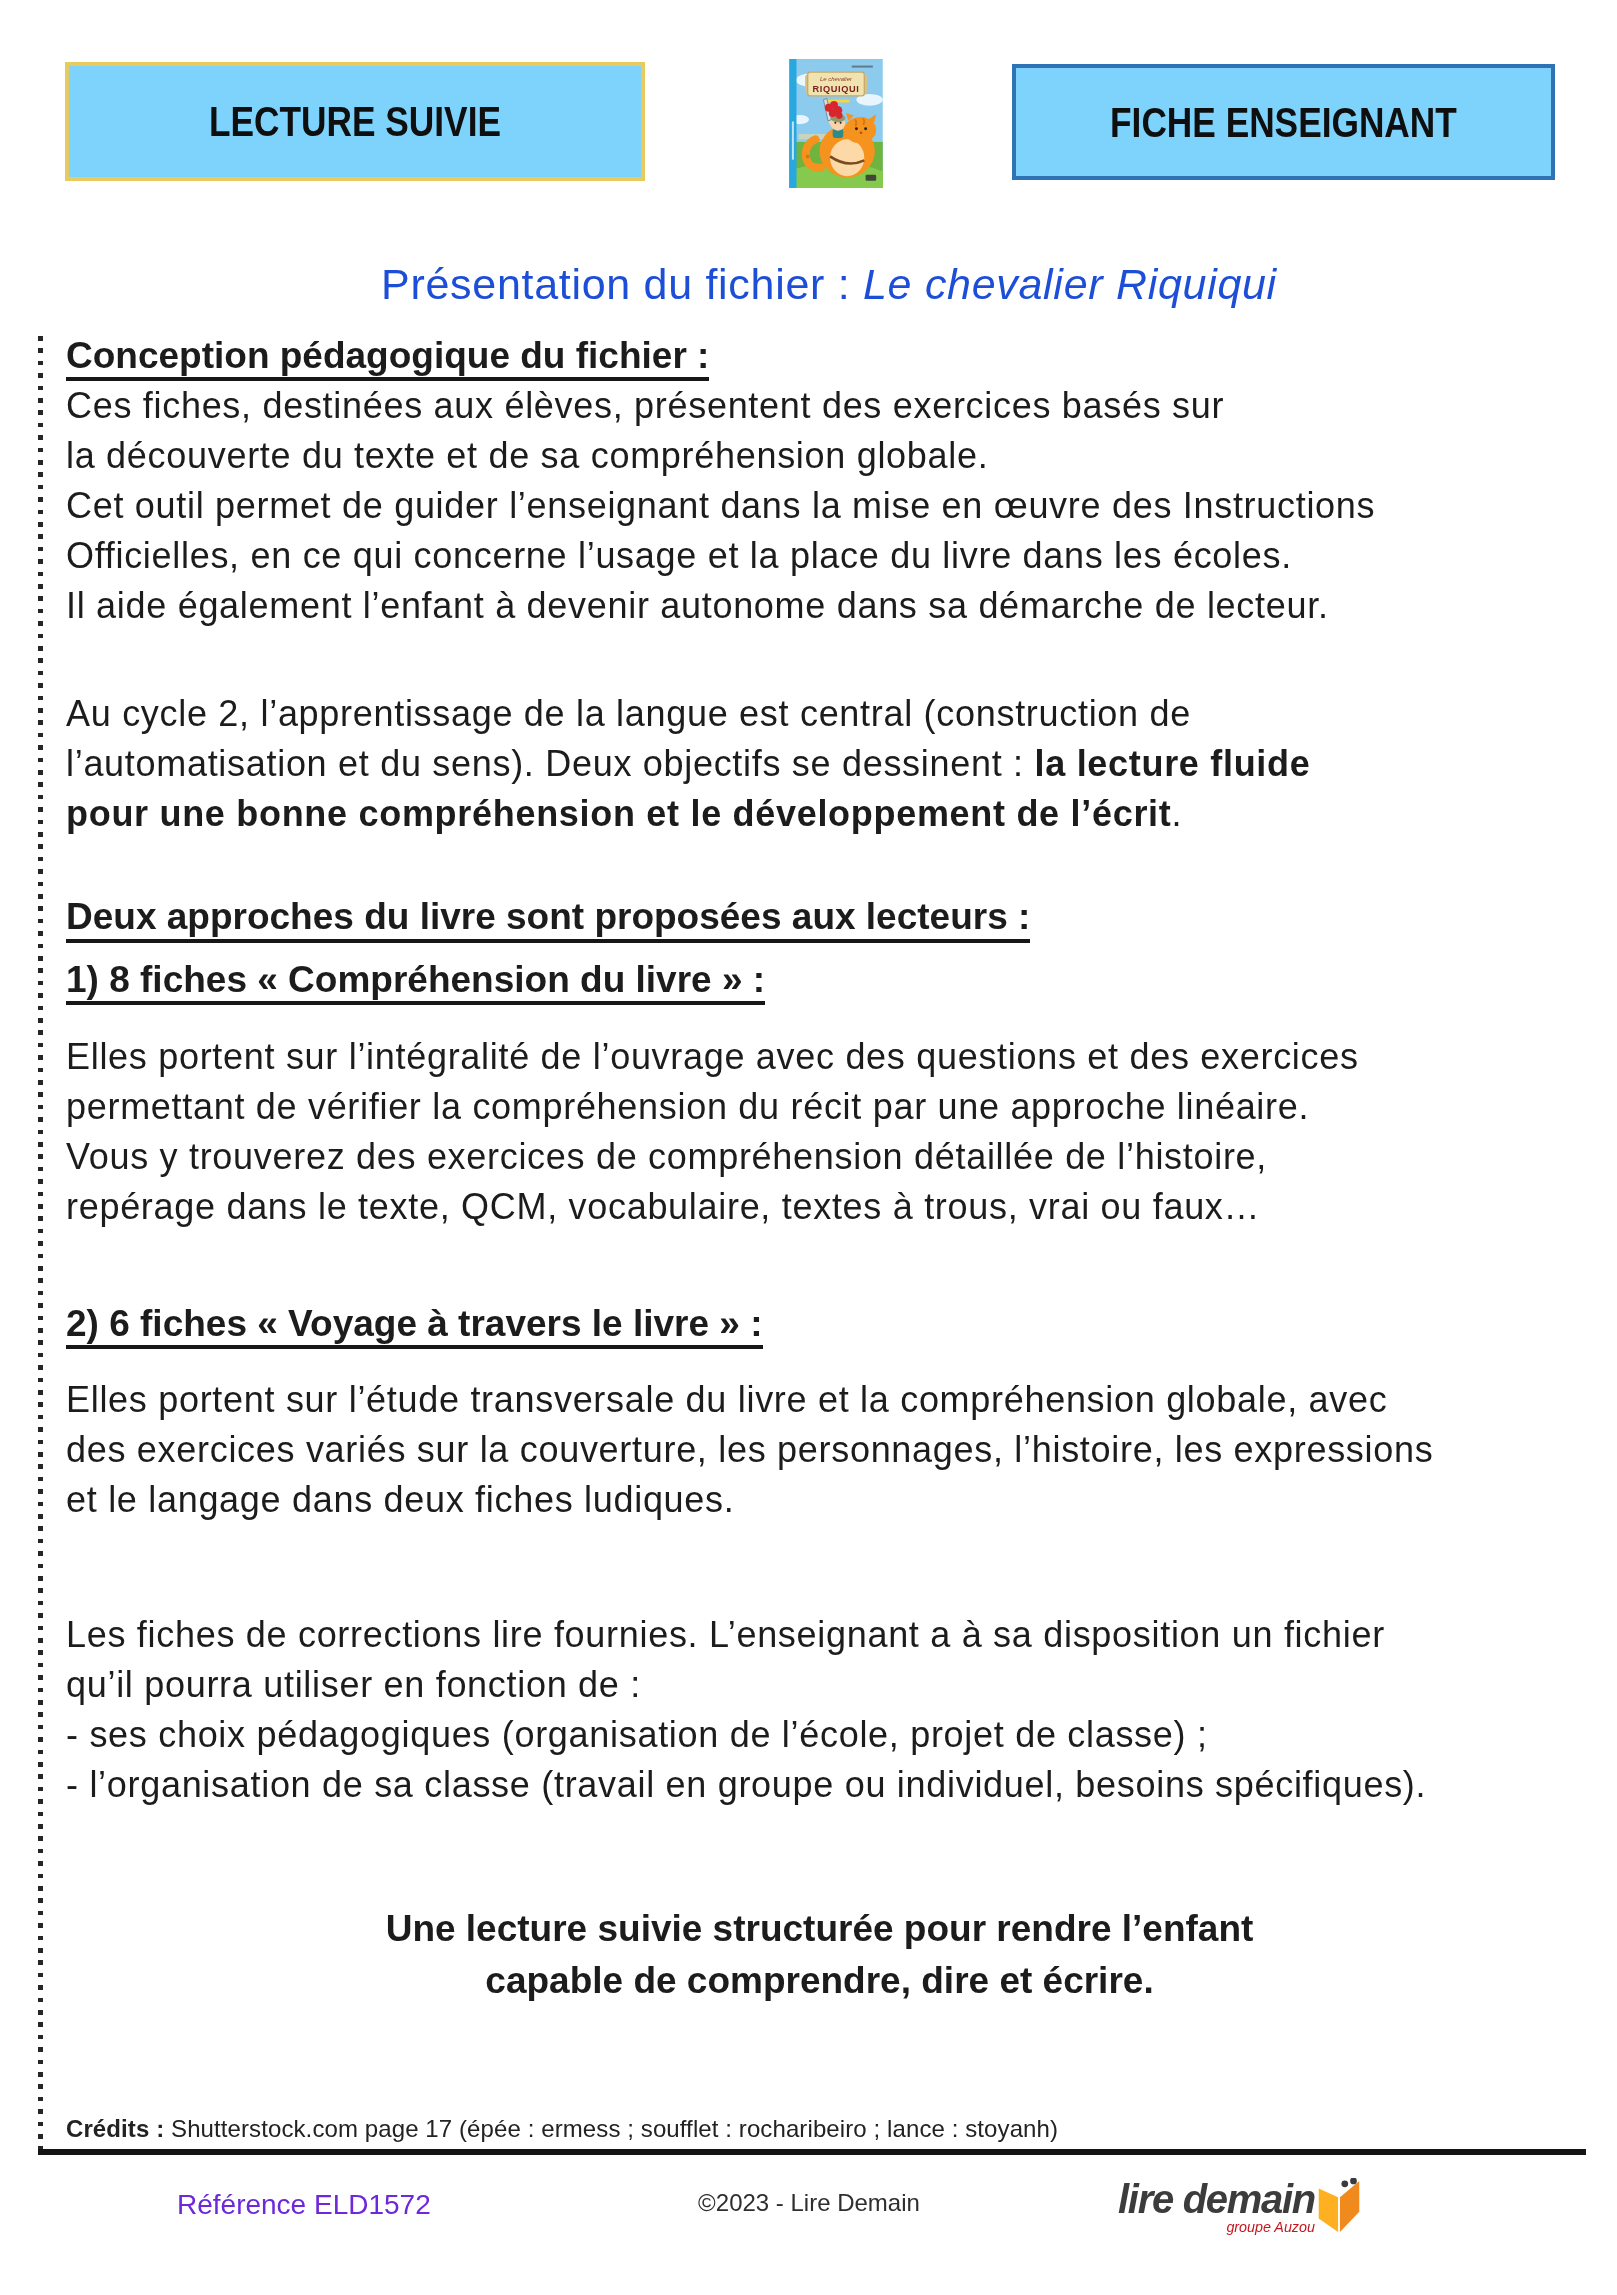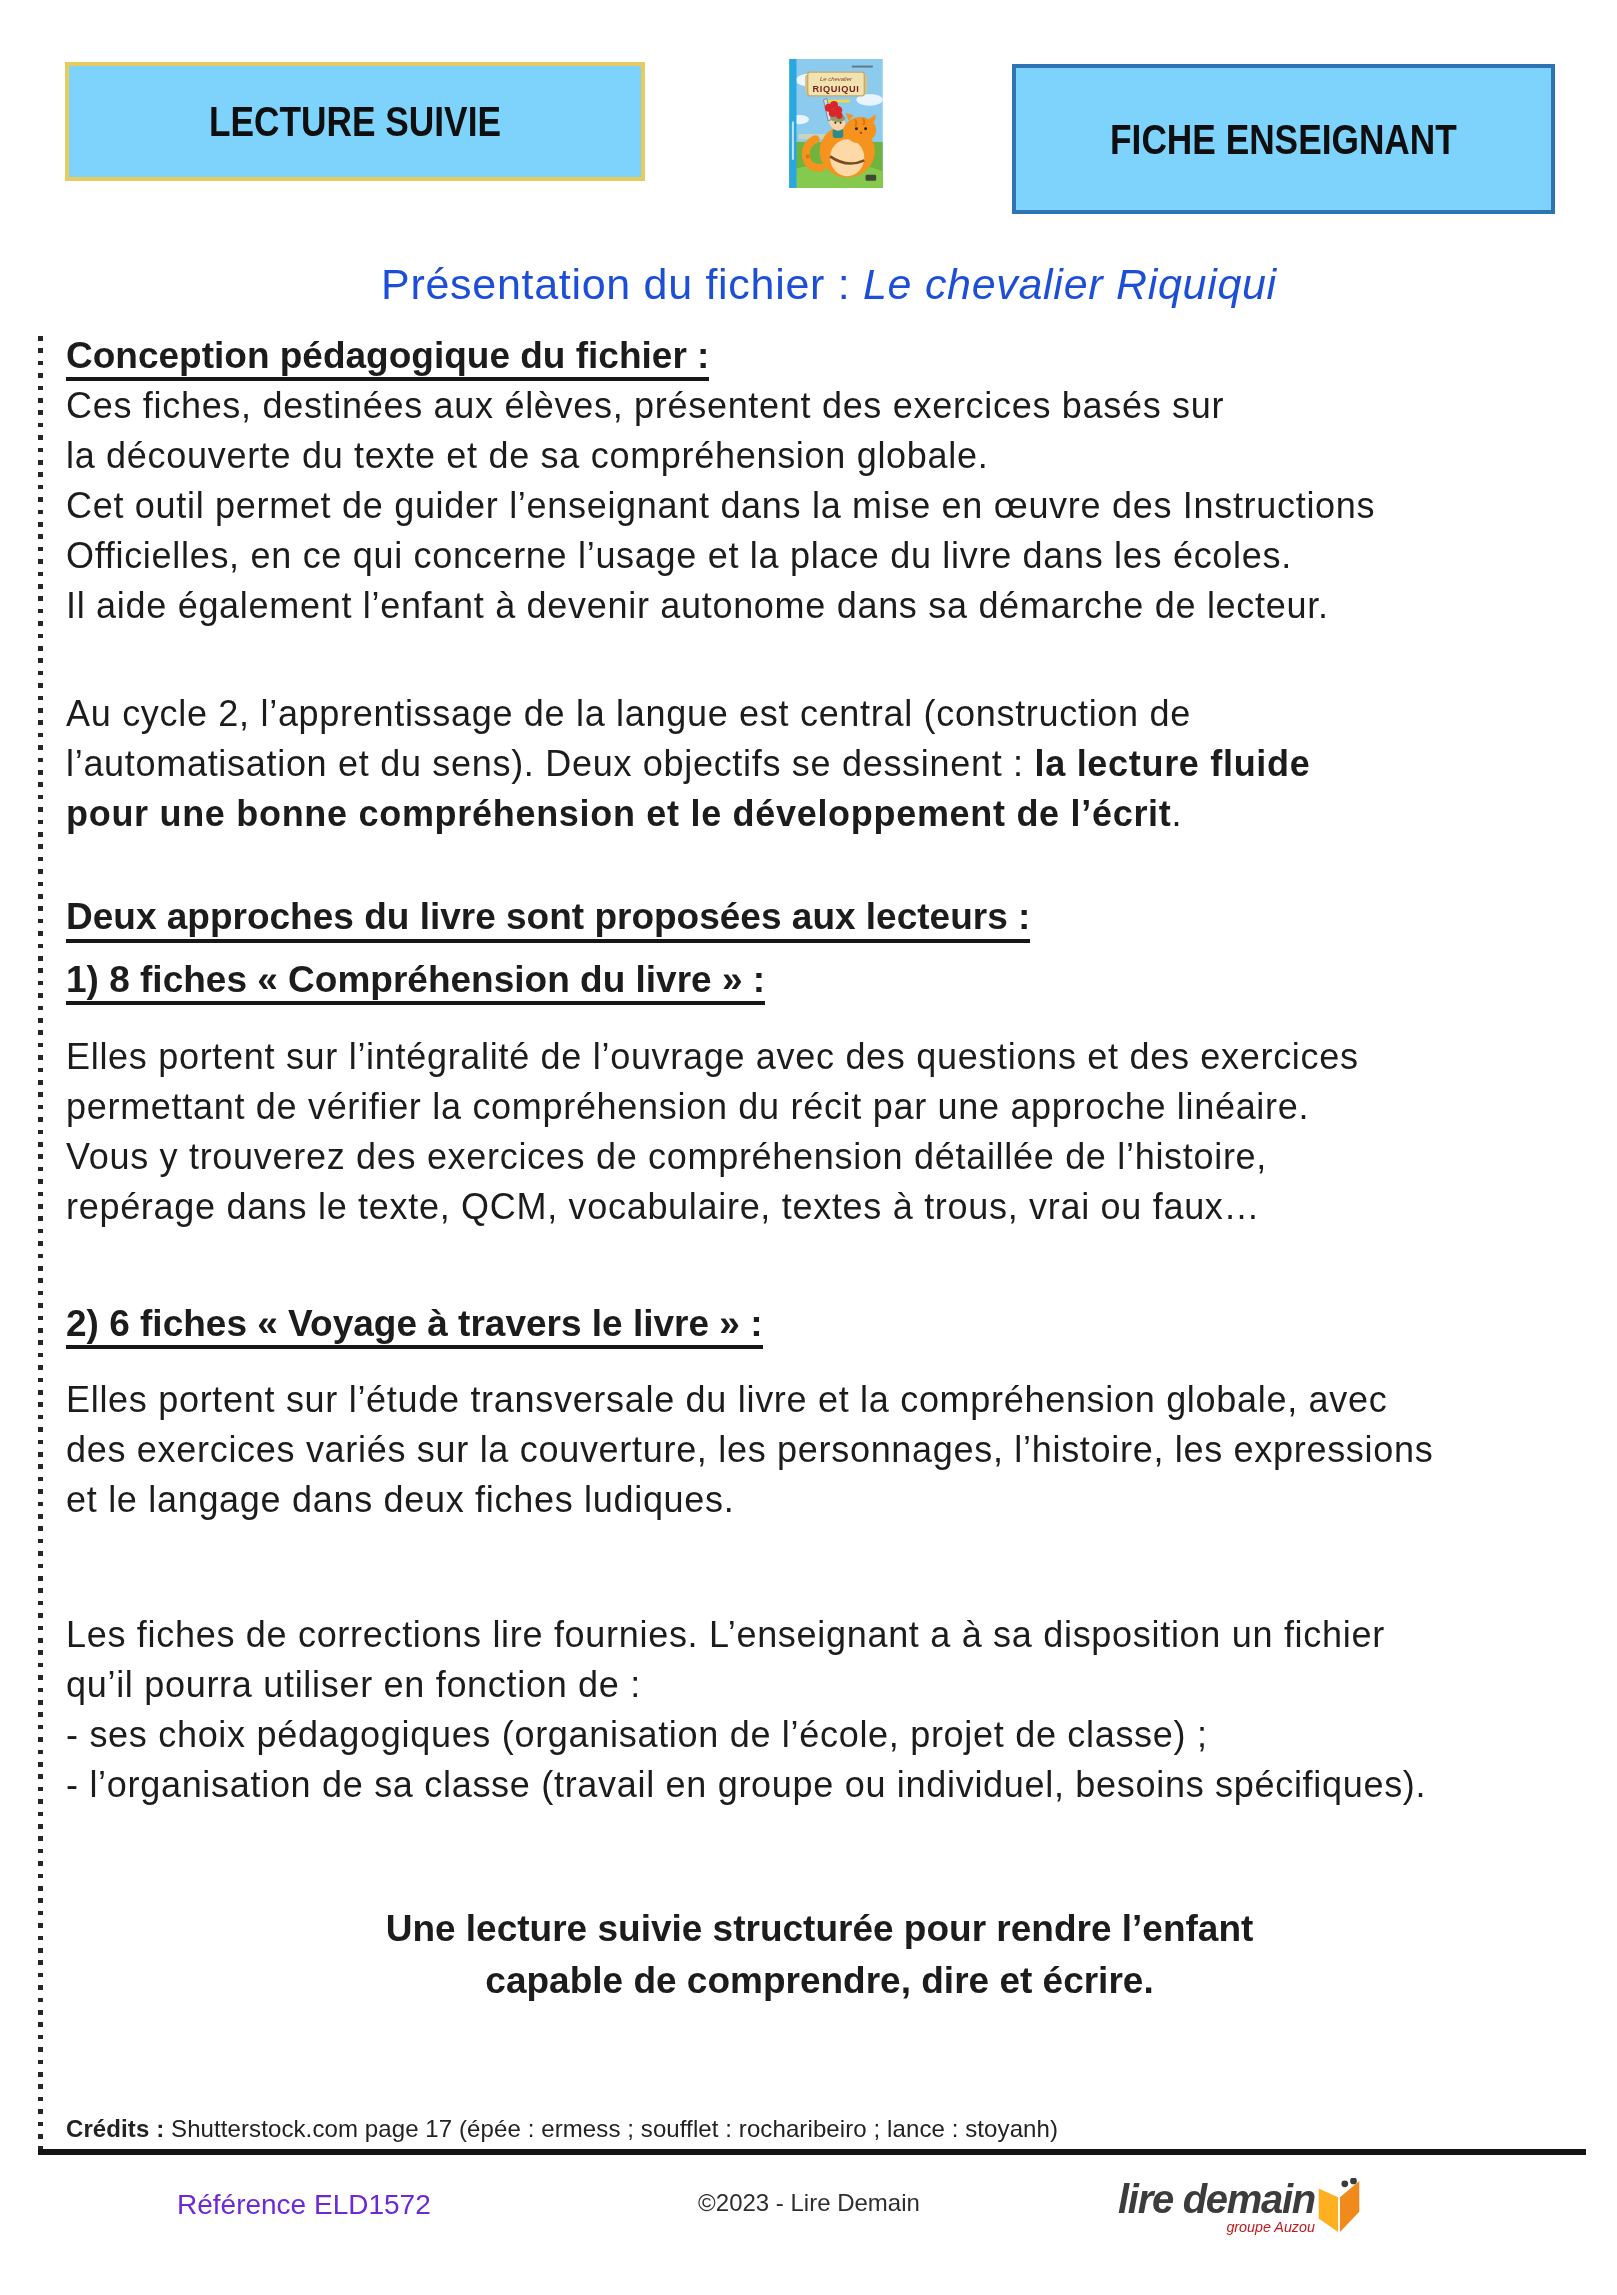--- a/index.html
+++ b/index.html
@@ -12,21 +12,21 @@
     overflow:hidden;
   }
   
   .hdr-box{
     position:absolute;
     display:flex;align-items:center;justify-content:center;
     background:#7dd3fc;
     box-sizing:border-box;
   }
   .hdr-box.yellow{left:65px;top:62px;width:580px;height:119px;border:4.6px solid #E6CB5F;}
-  .hdr-box.blue{left:1012px;top:64px;width:543px;height:150px;border:4.6px solid #2E74B5;}
+  .hdr-box.blue{left:1012px;top:64px;width:543px;height:116px;border:4.6px solid #2E74B5;}
   .hdr-label{
     font-size:43px;font-weight:700;color:#0f0f0f;
     transform:scaleX(.82);white-space:nowrap;letter-spacing:0;
   }
   .cover{position:absolute;left:789px;top:59px;width:94px;height:129px;}
   
   .doc-title{
     position:absolute;left:0;top:260px;width:100%;
     text-align:center;font-size:43px;color:#1d4ed8;letter-spacing:0.7px;
     white-space:nowrap;

